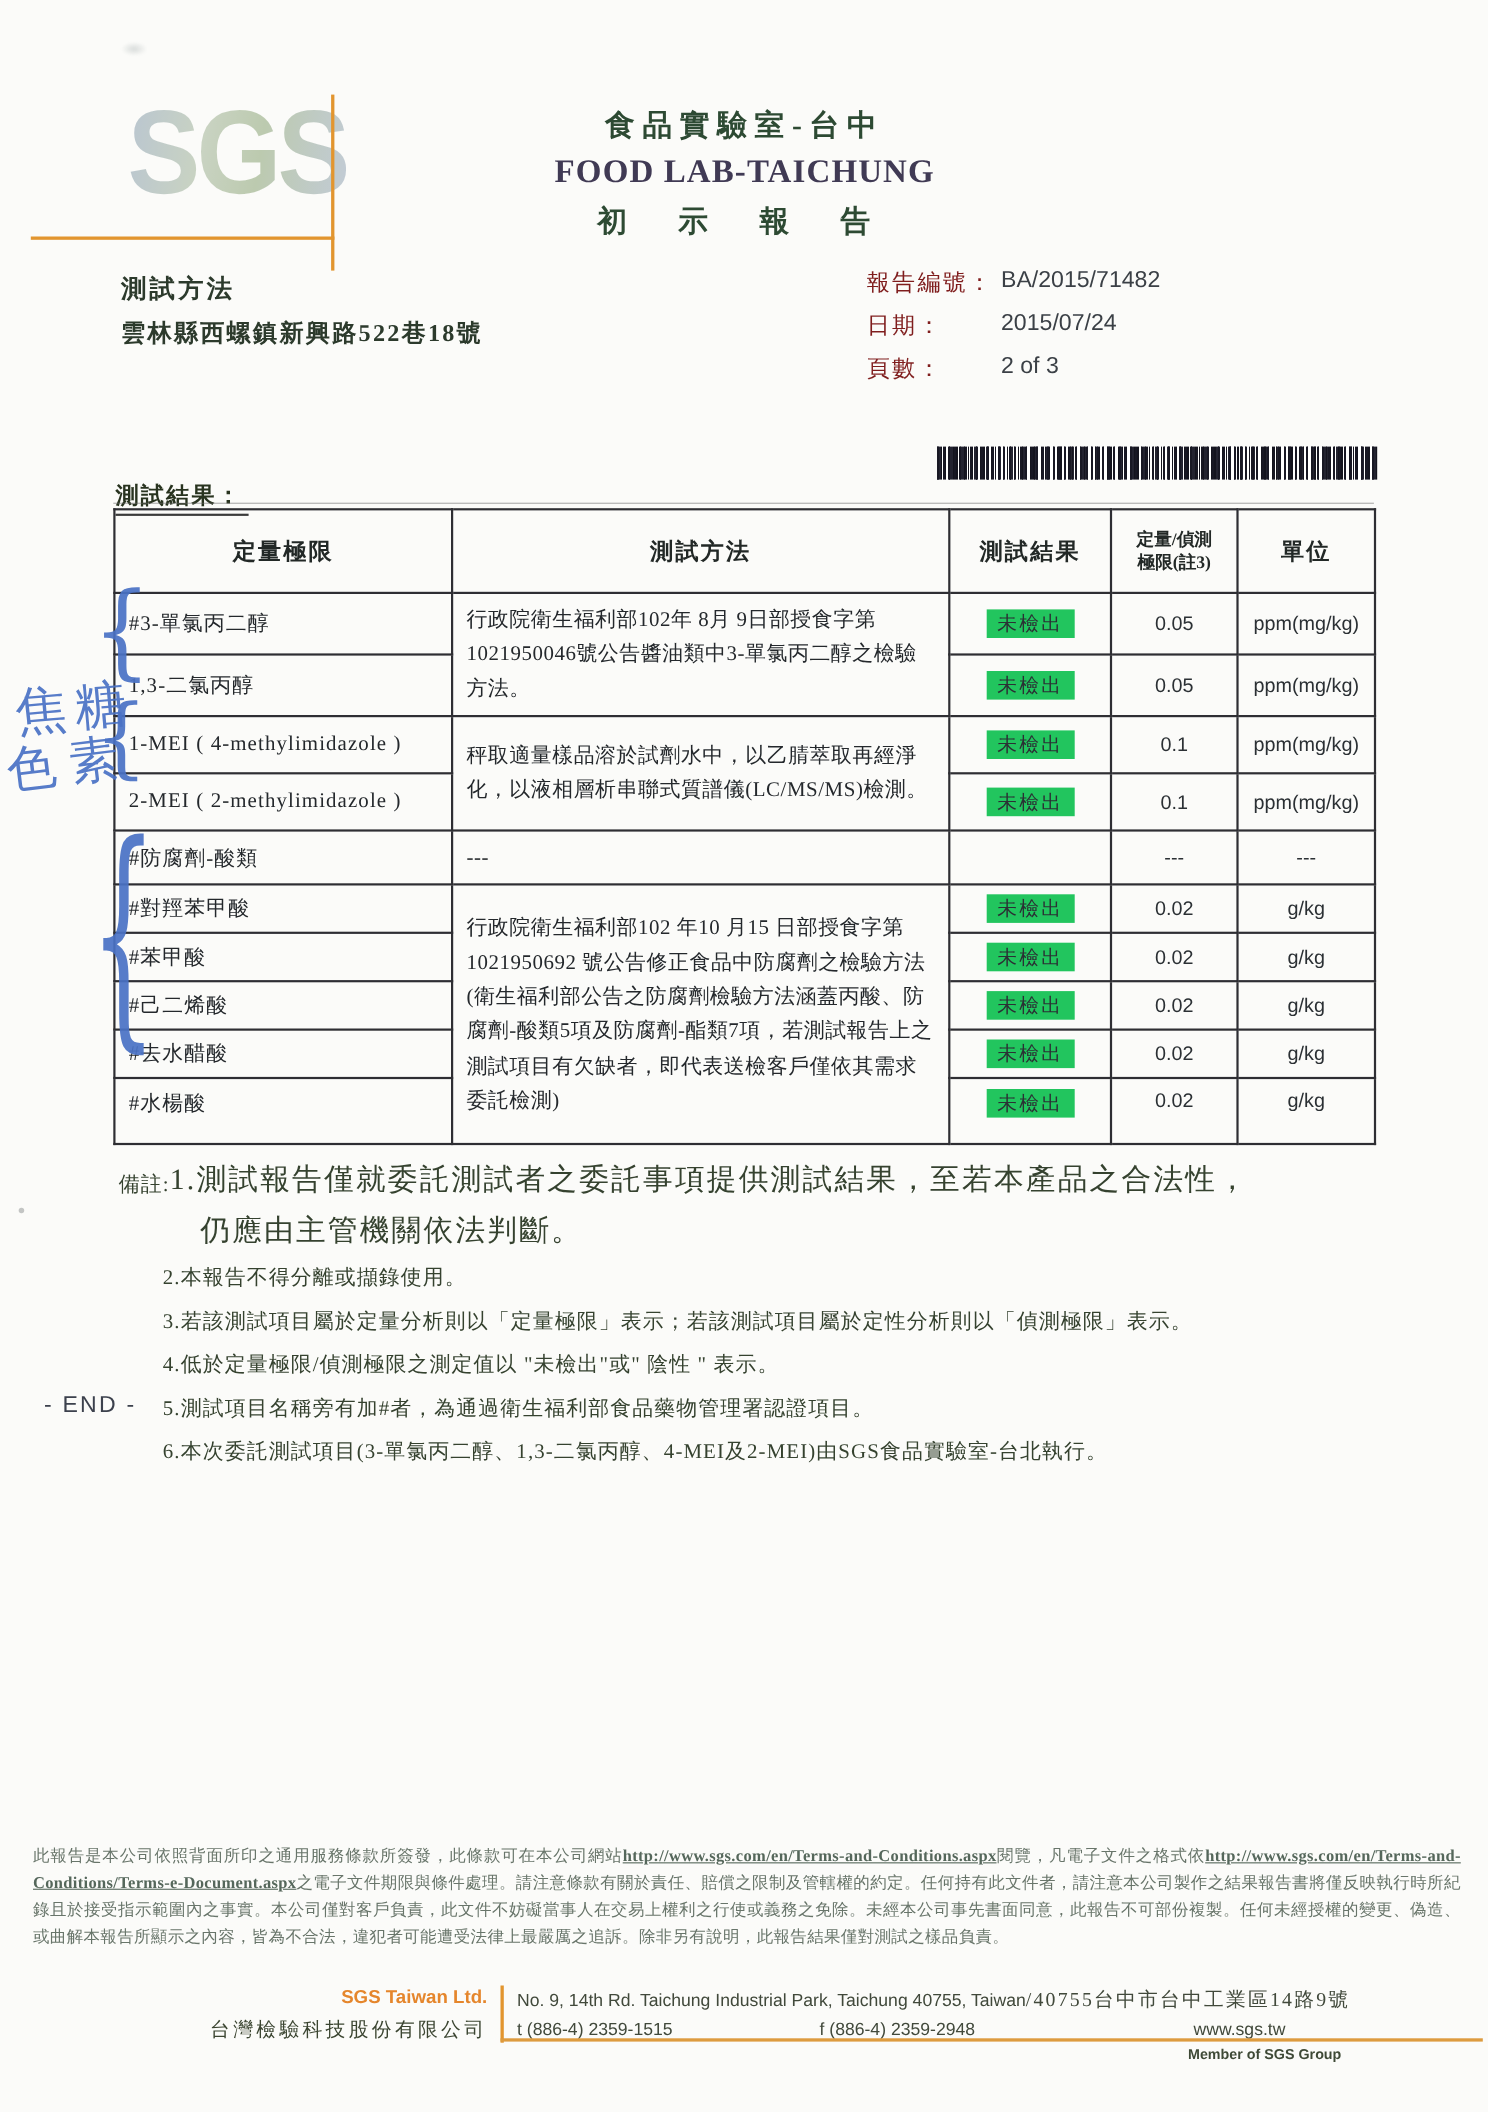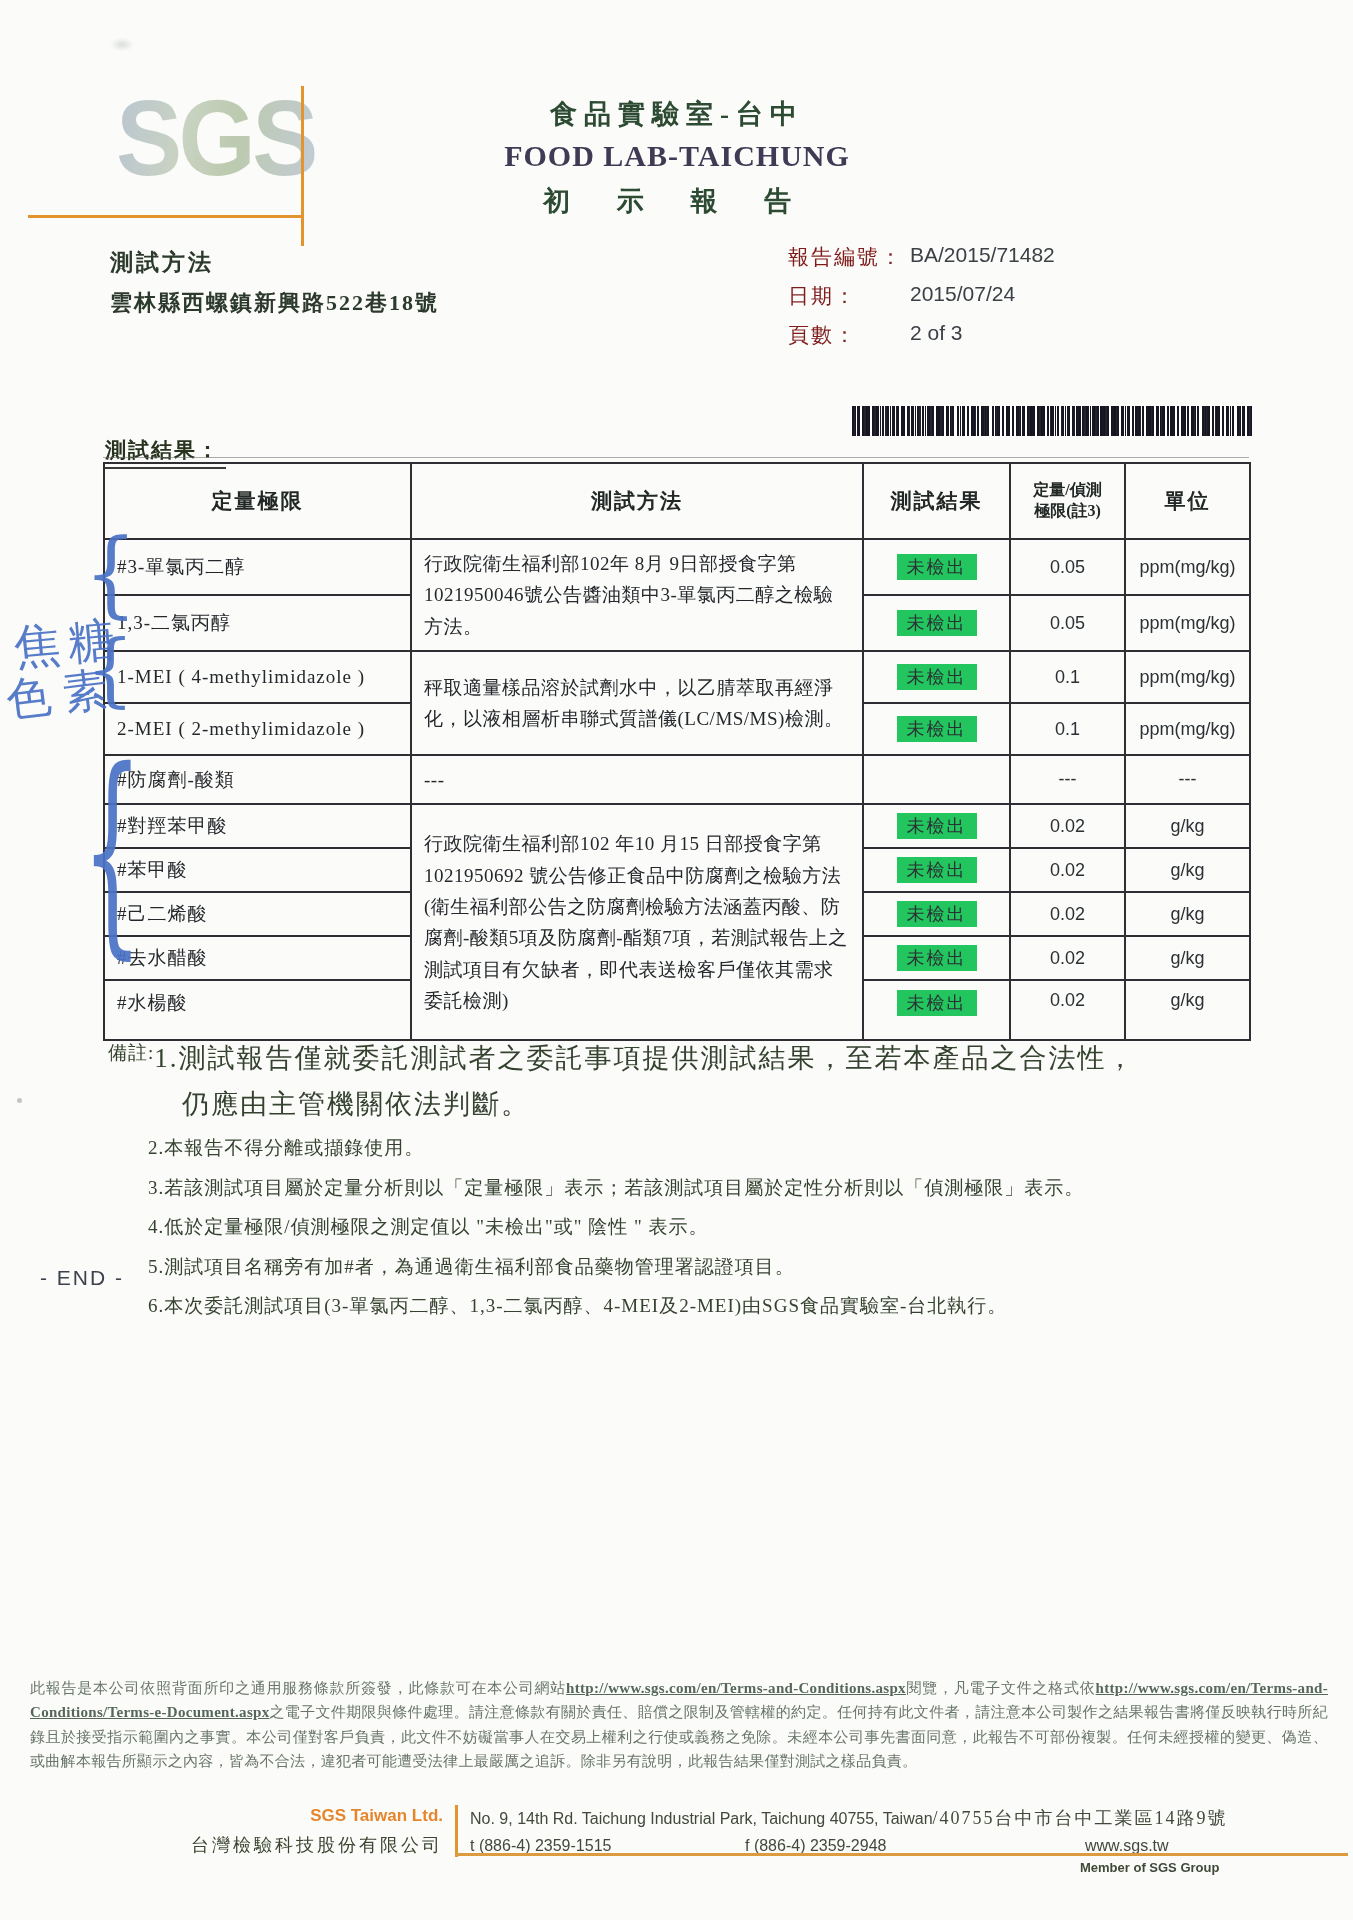--- a/index.html
+++ b/index.html
@@ -64,21 +64,21 @@
   .ink{color:#4a72c5;opacity:.92;}
   .hand1{left:14px;top:612px;font-size:47px;letter-spacing:7px;transform:rotate(-5deg);}
   .hand2{left:6px;top:664px;font-size:45px;letter-spacing:12px;transform:rotate(-7deg);}
   .brace{font-family:"DejaVu Serif",serif;line-height:1;transform-origin:top left;}
   .braceA{left:84px;top:526px;font-size:84px;transform:scaleY(1.12);}
   .braceB{left:86px;top:630px;font-size:76px;transform:scaleY(1.05);}
   .braceC{left:82px;top:742px;font-size:95px;transform:scaleY(2.3);}
 
   
   .notes{left:108px;top:1040px;width:1170px;color:#35422f;}
-  .note1-l1{display:flex;align-items:flex-start;}
+  .note1-l1{display:flex;align-items:flex-end;margin-top:14px;}
   .notes-label{font-size:19px;letter-spacing:1px;}
   .note1-big{font-size:27px;letter-spacing:2px;}
   .note1-l2{margin:10px 0 0 74px;font-size:27px;letter-spacing:2px;}
   .note-item{margin:12px 0 0 40px;font-size:19px;letter-spacing:1px;line-height:1.45;}
   .end-mark{left:0;top:1266px;width:1353px;text-align:left;
     font-family:"Liberation Sans","DejaVu Sans",sans-serif;font-size:21px;color:#3c414d;
     letter-spacing:2px;padding-left:40px;}
 
   
   .terms{left:30px;top:1676px;width:1298px;font-size:15px;line-height:1.62;

